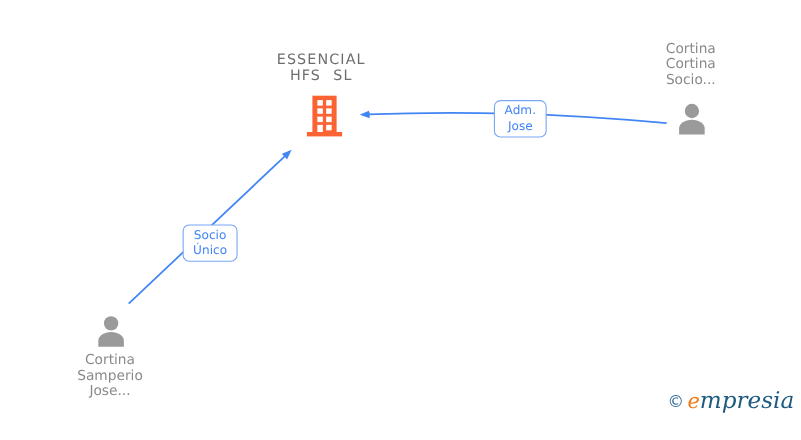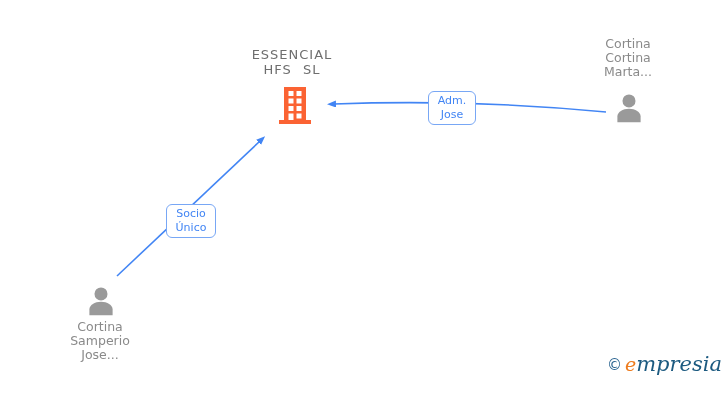--- a/index.html
+++ b/index.html
@@ -64,21 +64,21 @@
     background: #ffffff;
     border: 1px solid #78a7f5;
     border-radius: 6px;
     color: #4285f4;
     font-size: 11px;
     line-height: 14px;
     text-align: center;
     padding: 2px 0;
   }
   .edge-label-socio { left: 166px; top: 204px; width: 48px; }
-  .edge-label-adm   { left: 428px; top: 91px;  width: 46px; }
+  .edge-label-adm   { left: 449px; top: 91px;  width: 46px; }
 
   .logo {
     position: absolute;
     right: 6px; bottom: 3px;
     font-family: "DejaVu Serif", serif;
     font-style: italic;
     white-space: nowrap;
     cursor: pointer;
   }
   .logo .c-sym {
@@ -122,21 +122,21 @@
       <rect x="11.5" y="21" width="5" height="5" fill="#ffffff"></rect>
       <rect x="19.5" y="21" width="5" height="5" fill="#ffffff"></rect>
       <rect x="11.5" y="28.5" width="5" height="6.5" fill="#ffffff"></rect>
       <rect x="19.5" y="28.5" width="5" height="5" fill="#ffffff"></rect>
     </svg>
   </div>
 
   <div class="node person-name person-right-name">
     <div>Cortina</div>
     <div>Cortina</div>
-    <div>Marta...</div>
+    <div>Socio...</div>
   </div>
   <div class="node person-icon-wrap person-right-icon">
     <svg width="34" height="34" viewBox="0 0 24 24" aria-hidden="true">
       <circle cx="12" cy="7" r="4.6" fill="#9a9a9a"></circle>
       <path d="M12 12.6c-4.4 0-8.2 2.4-8.2 5.4v4h16.4v-4c0-3-3.8-5.4-8.2-5.4z" fill="#9a9a9a"></path>
     </svg>
   </div>
 
   <div class="node person-icon-wrap person-left-icon">
     <svg width="34" height="34" viewBox="0 0 24 24" aria-hidden="true">

